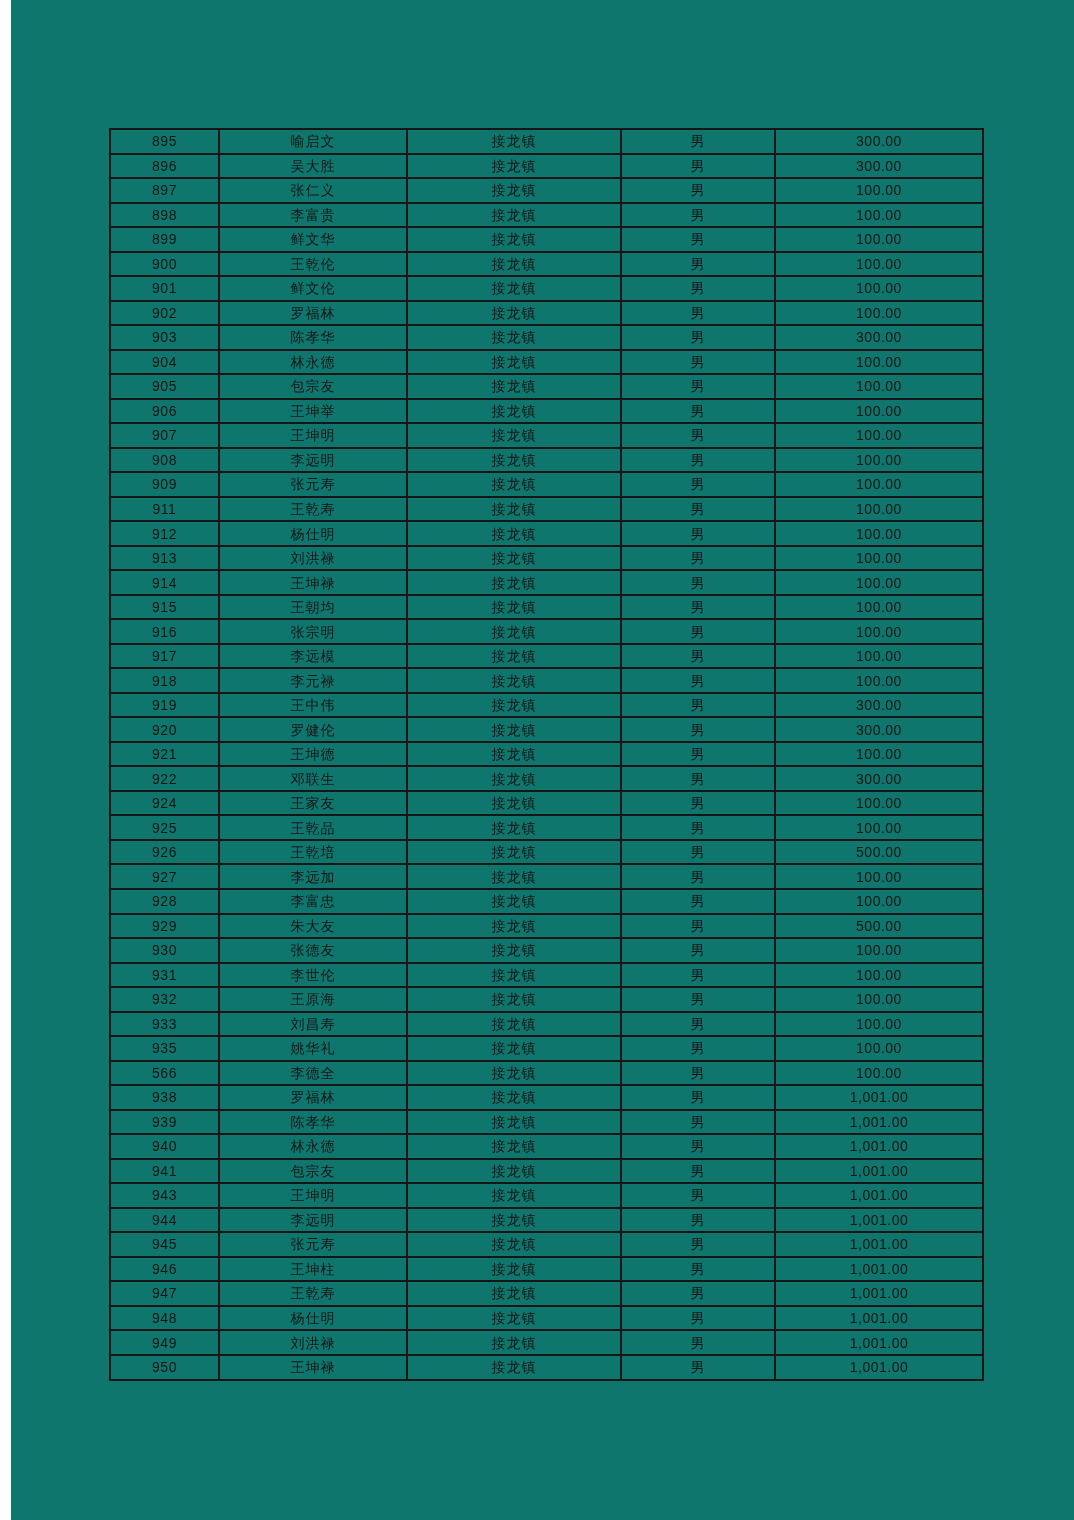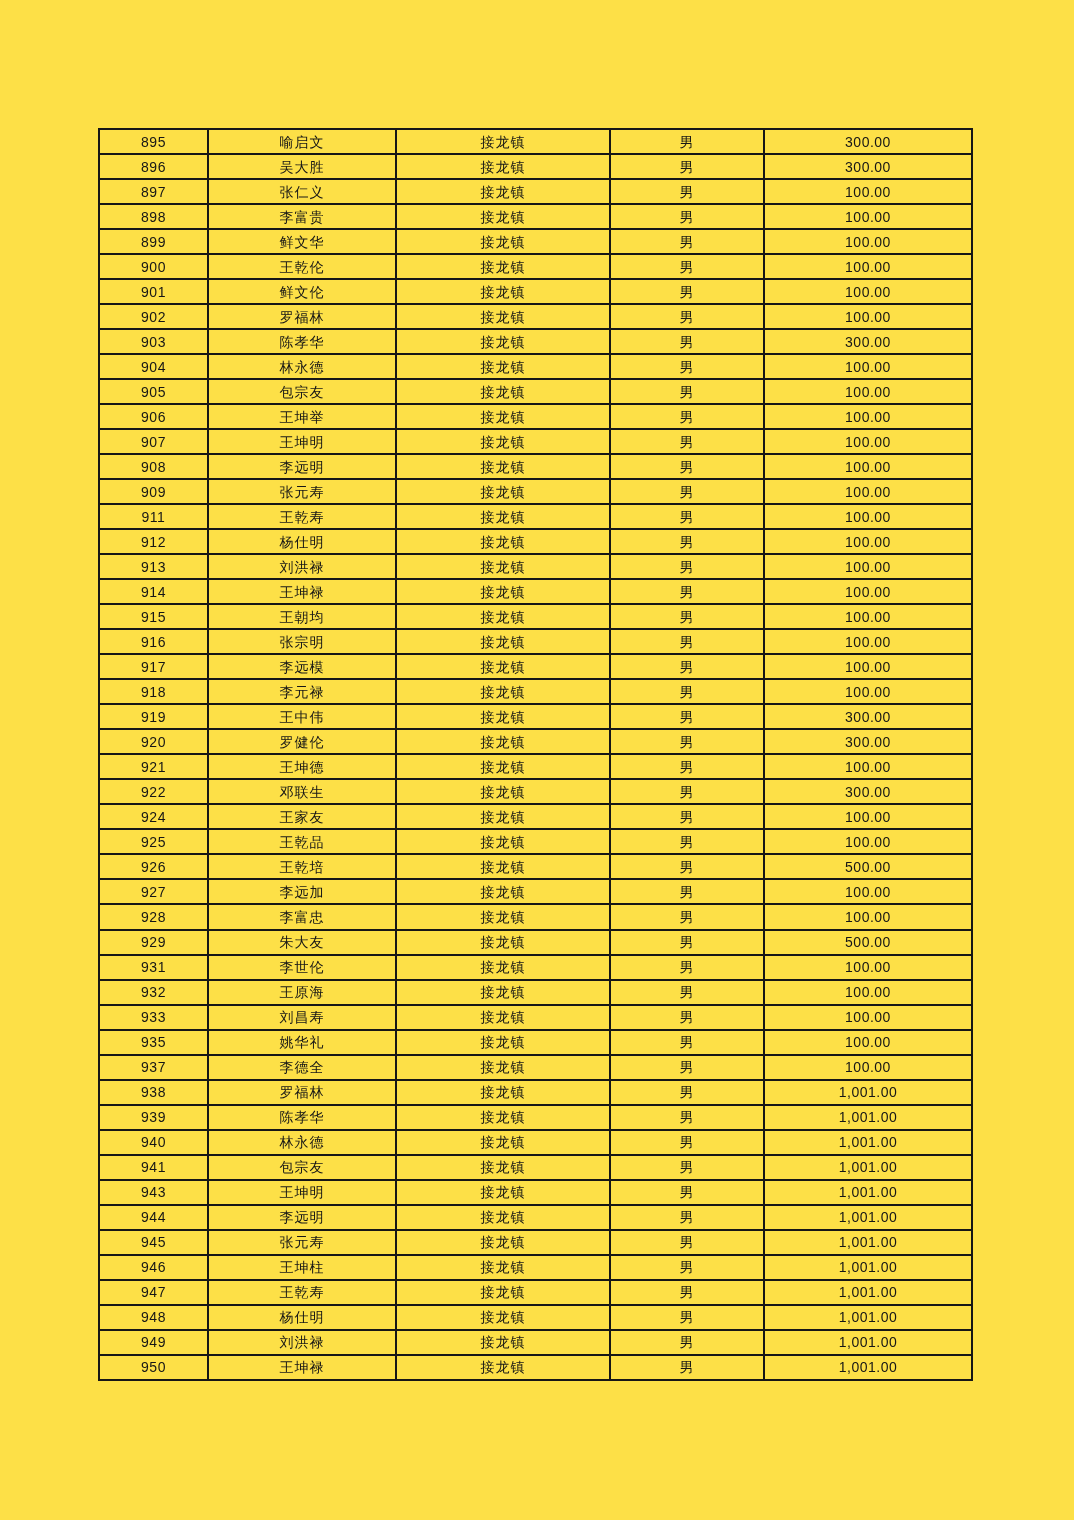--- a/index.html
+++ b/index.html
@@ -10,21 +10,22 @@
   body {
     width: 1074px;
     height: 1520px;
     position: relative;
     font-family: "Liberation Sans", "DejaVu Sans", sans-serif;
     color: #141414;
   }
   .page {
     position: absolute;
     inset: 0;
-    background: #fde047;
+    background: #0f766e;
+    margin-left: 11px;
   }
   table.roster {
     position: absolute;
     left: 98px;
     top: 128px;
     width: 873px;
     height: 1253px;
     border-collapse: collapse;
     table-layout: fixed;
   }
@@ -286,20 +287,27 @@
           <td class="amount-cell">100.00</td>
         </tr>
         <tr>
           <td class="seq-cell">929</td>
           <td class="name-cell">朱大友</td>
           <td class="town-cell">接龙镇</td>
           <td class="gender-cell">男</td>
           <td class="amount-cell">500.00</td>
         </tr>
         <tr>
+          <td class="seq-cell">930</td>
+          <td class="name-cell">张德友</td>
+          <td class="town-cell">接龙镇</td>
+          <td class="gender-cell">男</td>
+          <td class="amount-cell">100.00</td>
+        </tr>
+        <tr>
           <td class="seq-cell">931</td>
           <td class="name-cell">李世伦</td>
           <td class="town-cell">接龙镇</td>
           <td class="gender-cell">男</td>
           <td class="amount-cell">100.00</td>
         </tr>
         <tr>
           <td class="seq-cell">932</td>
           <td class="name-cell">王原海</td>
           <td class="town-cell">接龙镇</td>
@@ -314,21 +322,21 @@
           <td class="amount-cell">100.00</td>
         </tr>
         <tr>
           <td class="seq-cell">935</td>
           <td class="name-cell">姚华礼</td>
           <td class="town-cell">接龙镇</td>
           <td class="gender-cell">男</td>
           <td class="amount-cell">100.00</td>
         </tr>
         <tr>
-          <td class="seq-cell">937</td>
+          <td class="seq-cell">566</td>
           <td class="name-cell">李德全</td>
           <td class="town-cell">接龙镇</td>
           <td class="gender-cell">男</td>
           <td class="amount-cell">100.00</td>
         </tr>
         <tr>
           <td class="seq-cell">938</td>
           <td class="name-cell">罗福林</td>
           <td class="town-cell">接龙镇</td>
           <td class="gender-cell">男</td>

